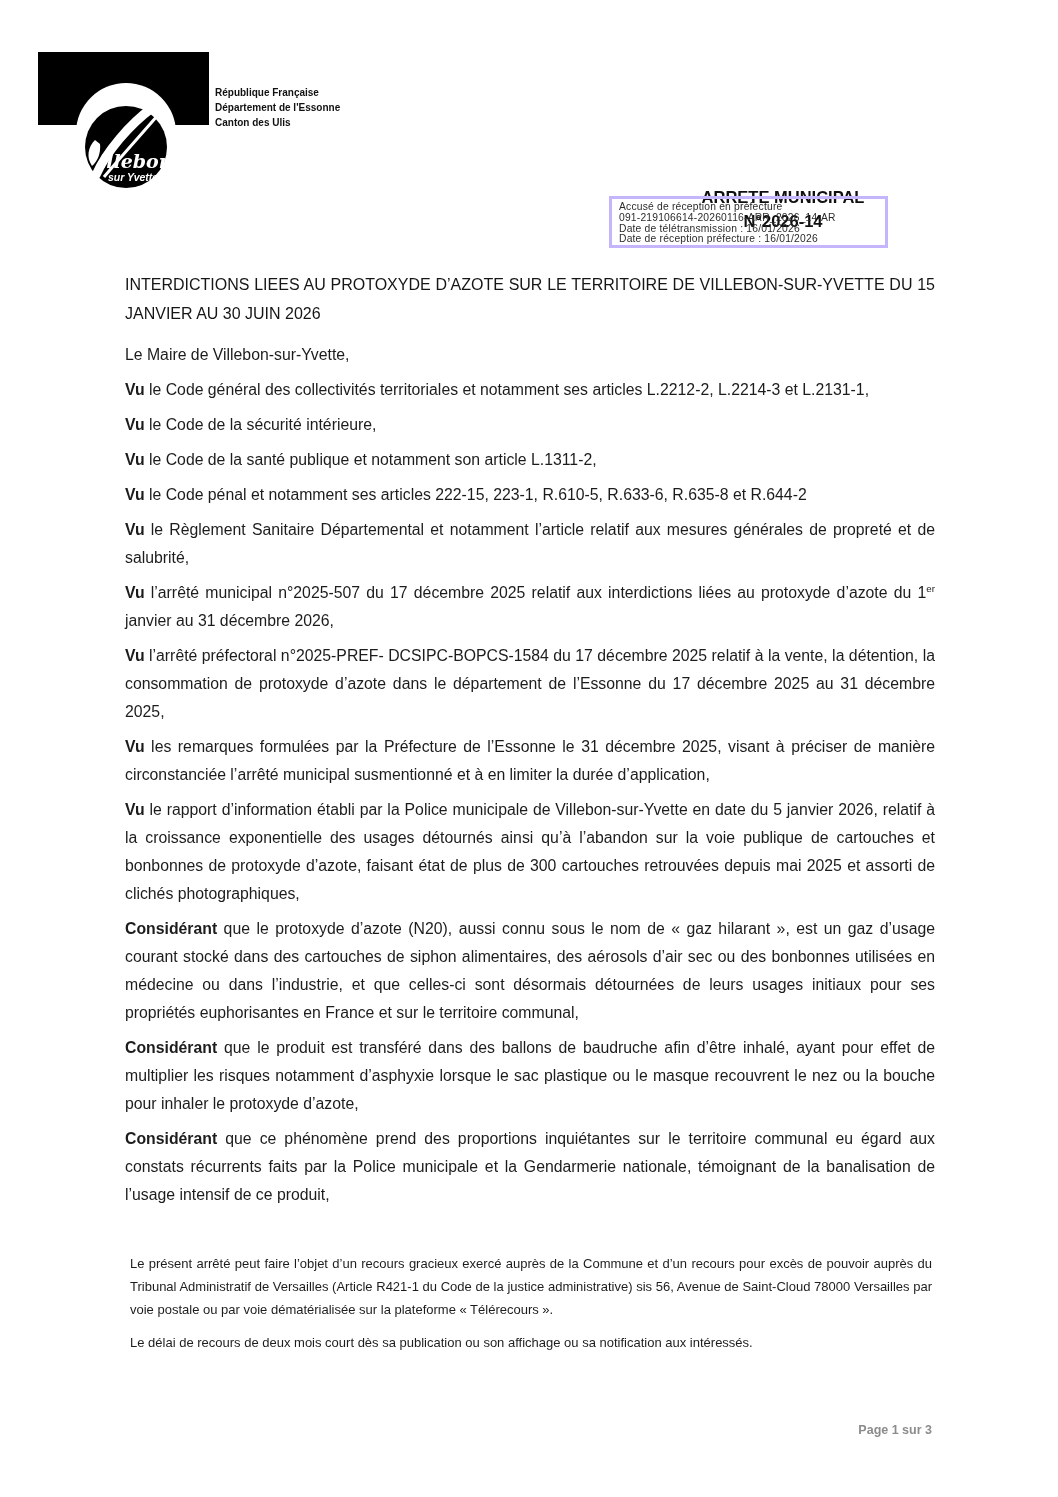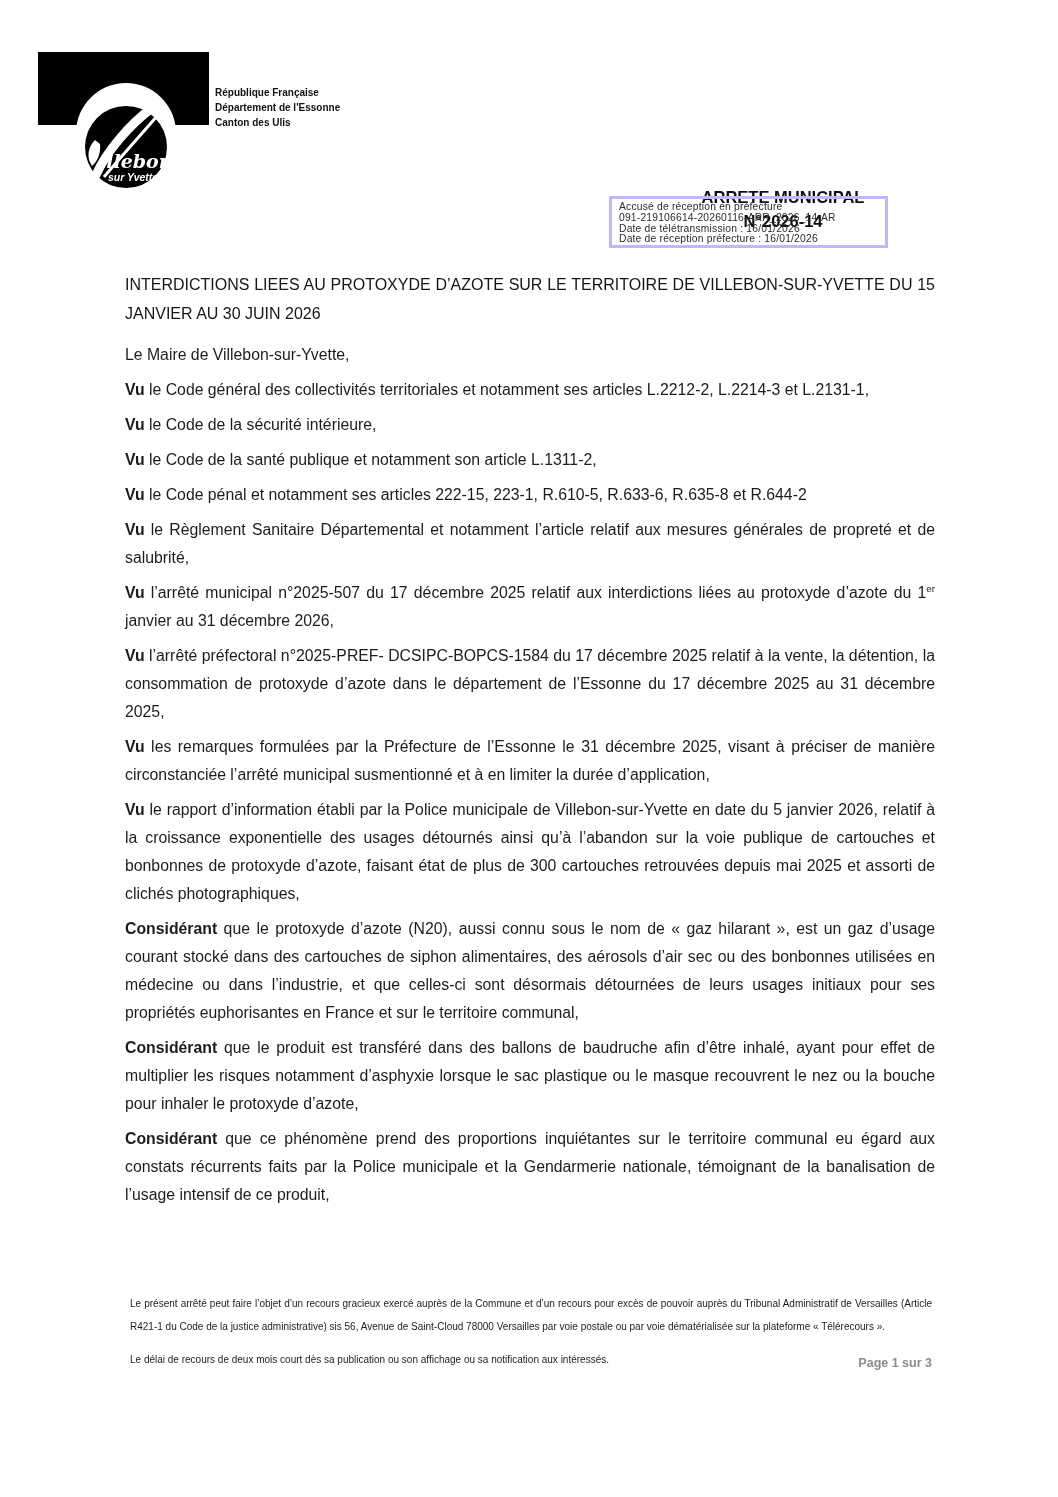--- a/index.html
+++ b/index.html
@@ -40,27 +40,27 @@
   .intro { font-size:15.8px; line-height:28px; margin:0 0 7px 0; }
   p.para {
     font-size:15.8px; line-height:28px; text-align:justify;
     margin:0 0 7px 0;
   }
   .lead { font-weight:bold;margin-top:48px; }
   sup.er { font-size:62%; line-height:0; vertical-align:super; }
 
   
   .footer {
-    position:absolute; left:130px; top:1292px; width:802px;
-    font-size:10px; line-height:23px; text-align:justify; color:#1d1d1d;
+    position:absolute; left:130px; top:1252px; width:802px;
+    font-size:13px; line-height:23px; text-align:justify; color:#1d1d1d;
   }
   .footer p { margin:0; }
   .footer p.first { margin-bottom:10px; }
   .page-num {
-    position:absolute; left:832px; top:1356px; width:100px;
+    position:absolute; left:832px; top:1423px; width:100px;
     text-align:right; font-size:12.5px; font-weight:bold; color:#8c8c8c;
   }
 </style>
 </head>
 <body>
 
 <div class="page">
 
   <div class="logo-wrap">
     <svg width="180" height="150" viewBox="0 0 180 150">

